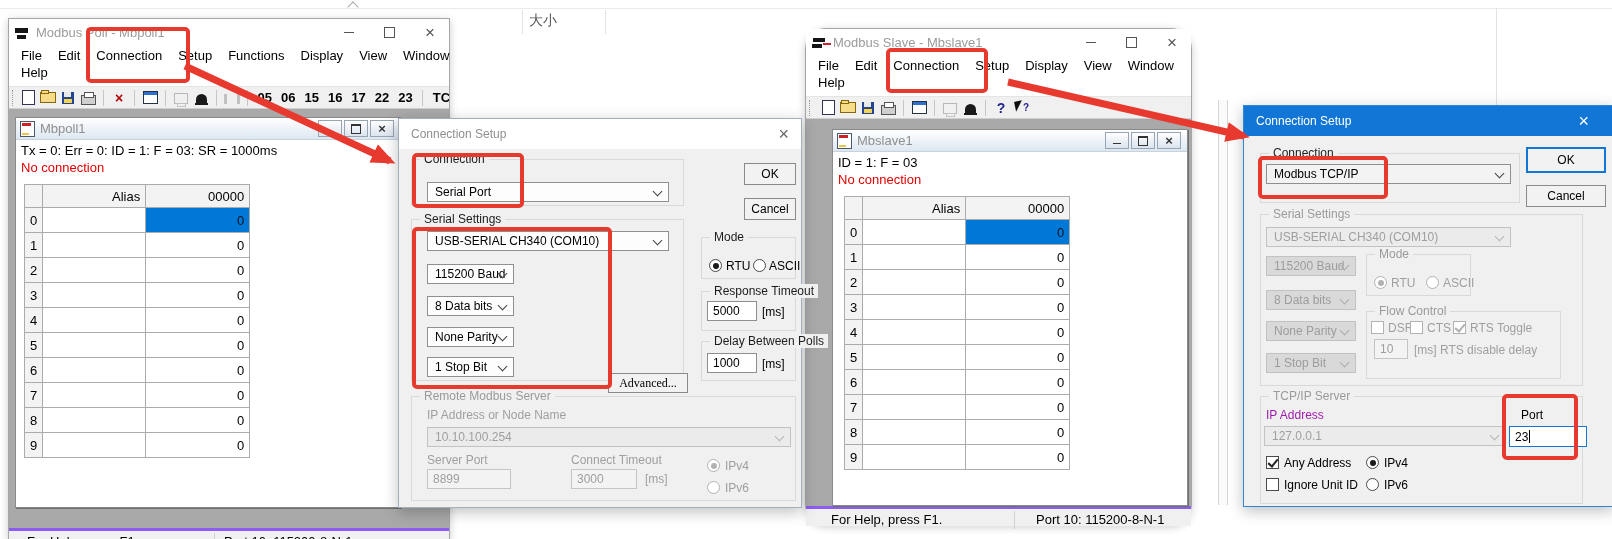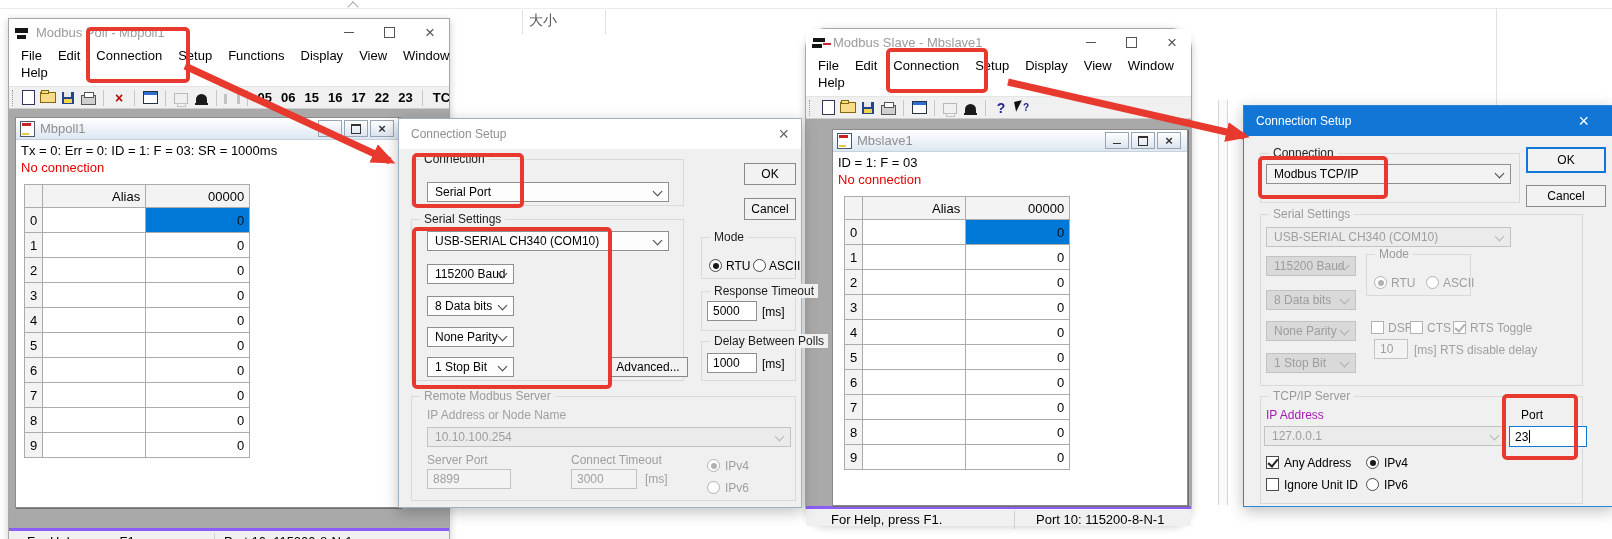--- a/index.html
+++ b/index.html
@@ -471,21 +471,21 @@
       <span class="chev"></span>
     </div>
     <div class="dd" style="left:28px;top:208px;width:87px;">
       <span>None Parity</span>
       <span class="chev"></span>
     </div>
     <div class="dd" style="left:28px;top:238px;width:87px;">
       <span>1 Stop Bit</span>
       <span class="chev"></span>
     </div>
-    <div class="btn" style="left:209px;top:238px;width:80px;height:20px;">Advanced...</div>
+    <div class="btn" style="left:209px;top:254px;width:80px;height:20px;font-family:Liberation Serif, serif;">Advanced...</div>
 
     <div class="grp" style="left:302px;top:118px;width:95px;height:42px;">
       <span class="glabel">Mode</span>
     </div>
     <span class="rad sel" style="left:310px;top:140px;"></span>
     <span class="lbl" style="left:327px;top:140px;">RTU</span>
     <span class="rad" style="left:354px;top:140px;"></span>
     <span class="lbl" style="left:370px;top:140px;">ASCII</span>
 
     <div class="grp" style="left:302px;top:172px;width:95px;height:40px;">
@@ -559,20 +559,23 @@
     </div>
 
     <div class="grp" style="left:122px;top:148px;width:105px;height:42px;">
       <span class="glabel dis">Mode</span>
     </div>
     <span class="rad dis sel" style="left:130px;top:170px;"></span>
     <span class="lbl dis" style="left:147px;top:170px;">RTU</span>
     <span class="rad dis" style="left:182px;top:170px;"></span>
     <span class="lbl dis" style="left:199px;top:170px;">ASCII</span>
 
+    <div class="grp" style="left:122px;top:205px;width:195px;height:68px;">
+      <span class="glabel dis">Flow Control</span>
+    </div>
     <span class="cb dis" style="left:127px;top:215px;"></span>
     <span class="lbl dis" style="left:144px;top:215px;">DSR</span>
     <span class="cb dis" style="left:166px;top:215px;"></span>
     <span class="lbl dis" style="left:183px;top:215px;">CTS</span>
     <span class="cb dis on" style="left:209px;top:215px;"></span>
     <span class="lbl dis" style="left:226px;top:215px;">RTS Toggle</span>
     <div class="inp dis" style="left:130px;top:233px;width:34px;">10</div>
     <span class="lbl dis" style="left:170px;top:237px;">[ms] RTS disable delay</span>
 
     <div class="grp" style="left:16px;top:290px;width:323px;height:108px;">

